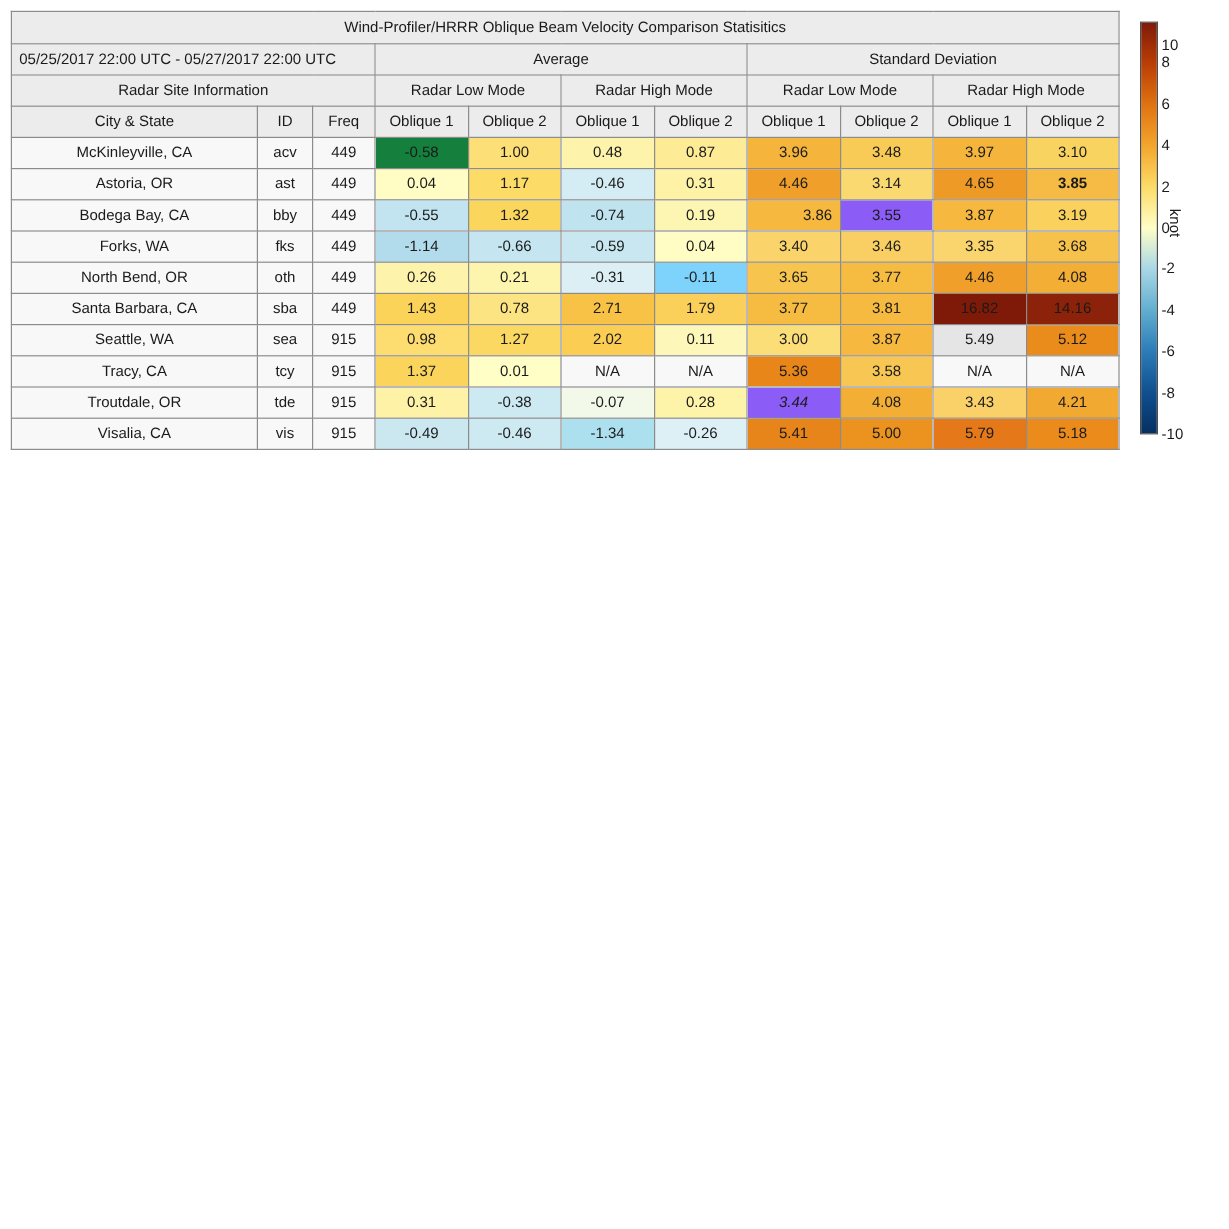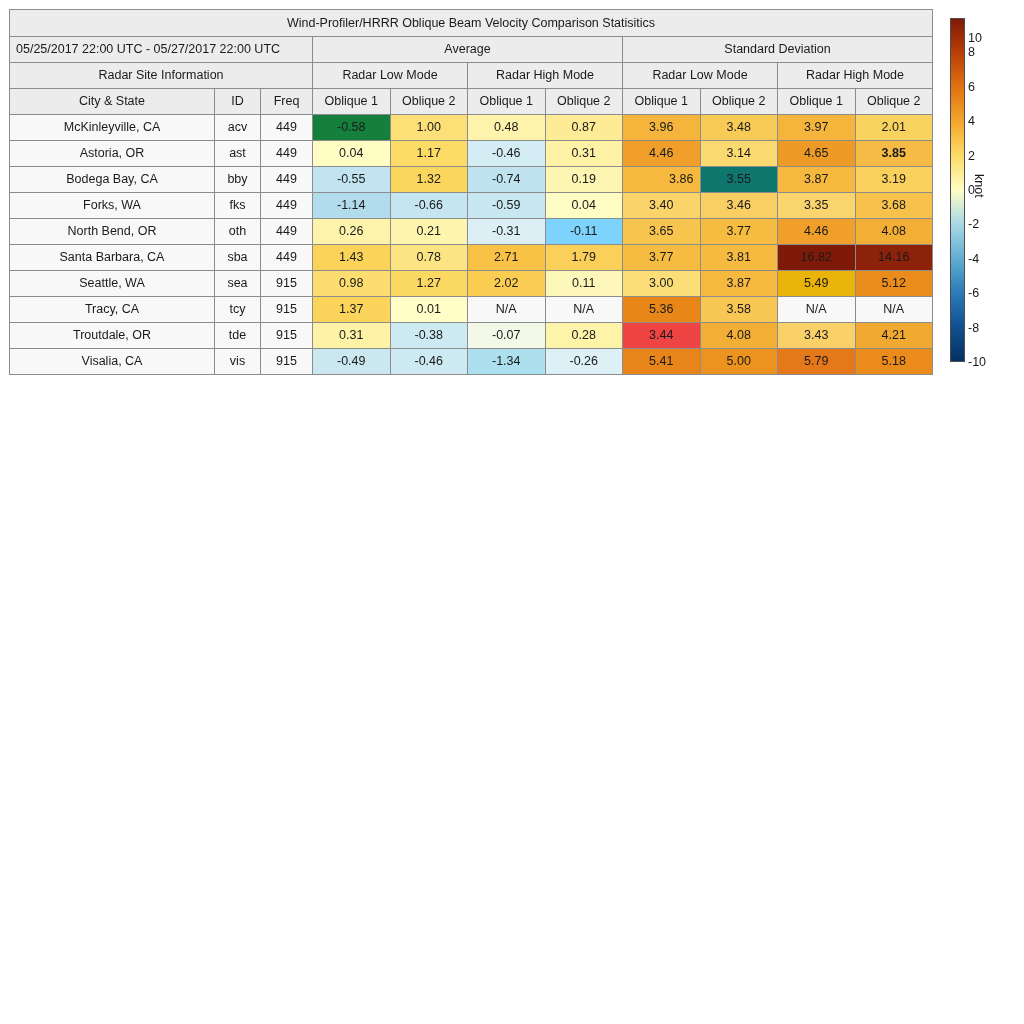--- a/index.html
+++ b/index.html
@@ -173,21 +173,21 @@
             <td class="city">McKinleyville, CA</td>
             <td class="idc">acv</td>
             <td class="freqc">449</td>
             <td class="val" style="background: #15803d;">-0.58</td>
             <td class="val" style="background: rgb(252, 223, 119);">1.00</td>
             <td class="val" style="background: rgb(253, 243, 171);">0.48</td>
             <td class="val" style="background: rgb(253, 235, 150);">0.87</td>
             <td class="val" style="background: rgb(245, 180, 60);">3.96</td>
             <td class="val" style="background: rgb(248, 203, 86);">3.48</td>
             <td class="val" style="background: rgb(245, 180, 60);">3.97</td>
-            <td class="val" style="background: rgb(249, 211, 95);">2.01</td>
+            <td class="val" style="background: rgb(249, 211, 95);">3.10</td>
           </tr>
           <tr>
             <td class="city">Astoria, OR</td>
             <td class="idc">ast</td>
             <td class="freqc">449</td>
             <td class="val" style="background: rgb(255, 253, 196);">0.04</td>
             <td class="val" style="background: rgb(252, 219, 102);">1.17</td>
             <td class="val" style="background: rgb(212, 236, 243);">-0.46</td>
             <td class="val" style="background: rgb(253, 242, 166);">0.31</td>
             <td class="val" style="background: rgb(240, 160, 42);">4.46</td>
@@ -197,21 +197,21 @@
           </tr>
           <tr>
             <td class="city">Bodega Bay, CA</td>
             <td class="idc">bby</td>
             <td class="freqc">449</td>
             <td class="val" style="background: rgb(194, 228, 240);">-0.55</td>
             <td class="val" style="background: rgb(251, 214, 93);">1.32</td>
             <td class="val" style="background: rgb(191, 227, 239);">-0.74</td>
             <td class="val" style="background: rgb(253, 245, 178);">0.19</td>
             <td class="val" style="background: rgb(246, 184, 63); padding-left: 40px;">3.86</td>
-            <td class="val" style="background: #0f766e;">3.55</td>
+            <td class="val" style="background: #8b5cf6;">3.55</td>
             <td class="val" style="background: rgb(246, 184, 63);">3.87</td>
             <td class="val" style="background: rgb(249, 209, 92);">3.19</td>
           </tr>
           <tr>
             <td class="city">Forks, WA</td>
             <td class="idc">fks</td>
             <td class="freqc">449</td>
             <td class="val" style="background: rgb(178, 220, 236);">-1.14</td>
             <td class="val" style="background: rgb(197, 229, 240);">-0.66</td>
             <td class="val" style="background: rgb(200, 231, 241);">-0.59</td>
@@ -250,21 +250,21 @@
           <tr>
             <td class="city">Seattle, WA</td>
             <td class="idc">sea</td>
             <td class="freqc">915</td>
             <td class="val" style="background: rgb(253, 221, 112);">0.98</td>
             <td class="val" style="background: rgb(251, 216, 97);">1.27</td>
             <td class="val" style="background: rgb(251, 205, 83);">2.02</td>
             <td class="val" style="background: rgb(253, 248, 185);">0.11</td>
             <td class="val" style="background: rgb(251, 222, 119);">3.00</td>
             <td class="val" style="background: rgb(246, 184, 63);">3.87</td>
-            <td class="val" style="background: #eab308;">5.49</td>
+            <td class="val" style="background: #e5e5e5;">5.49</td>
             <td class="val" style="background: rgb(234, 140, 27);">5.12</td>
           </tr>
           <tr>
             <td class="city">Tracy, CA</td>
             <td class="idc">tcy</td>
             <td class="freqc">915</td>
             <td class="val" style="background: rgb(251, 213, 91);">1.37</td>
             <td class="val" style="background: rgb(255, 254, 198);">0.01</td>
             <td class="val na" style="background: rgb(248, 248, 248);">N/A</td>
             <td class="val na" style="background: rgb(248, 248, 248);">N/A</td>
@@ -274,21 +274,21 @@
             <td class="val na" style="background: rgb(248, 248, 248);">N/A</td>
           </tr>
           <tr>
             <td class="city">Troutdale, OR</td>
             <td class="idc">tde</td>
             <td class="freqc">915</td>
             <td class="val" style="background: rgb(253, 242, 166);">0.31</td>
             <td class="val" style="background: rgb(205, 233, 242);">-0.38</td>
             <td class="val" style="background: rgb(243, 249, 232);">-0.07</td>
             <td class="val" style="background: rgb(253, 243, 169);">0.28</td>
-            <td class="val" style="background: #ef4444;">3.44</td>
+            <td class="val" style="background: #8b5cf6; font-style: italic;">3.44</td>
             <td class="val" style="background: rgb(243, 174, 54);">4.08</td>
             <td class="val" style="background: rgb(249, 209, 104);">3.43</td>
             <td class="val" style="background: rgb(242, 169, 49);">4.21</td>
           </tr>
           <tr>
             <td class="city">Visalia, CA</td>
             <td class="idc">vis</td>
             <td class="freqc">915</td>
             <td class="val" style="background: rgb(203, 232, 241);">-0.49</td>
             <td class="val" style="background: rgb(205, 233, 242);">-0.46</td>

